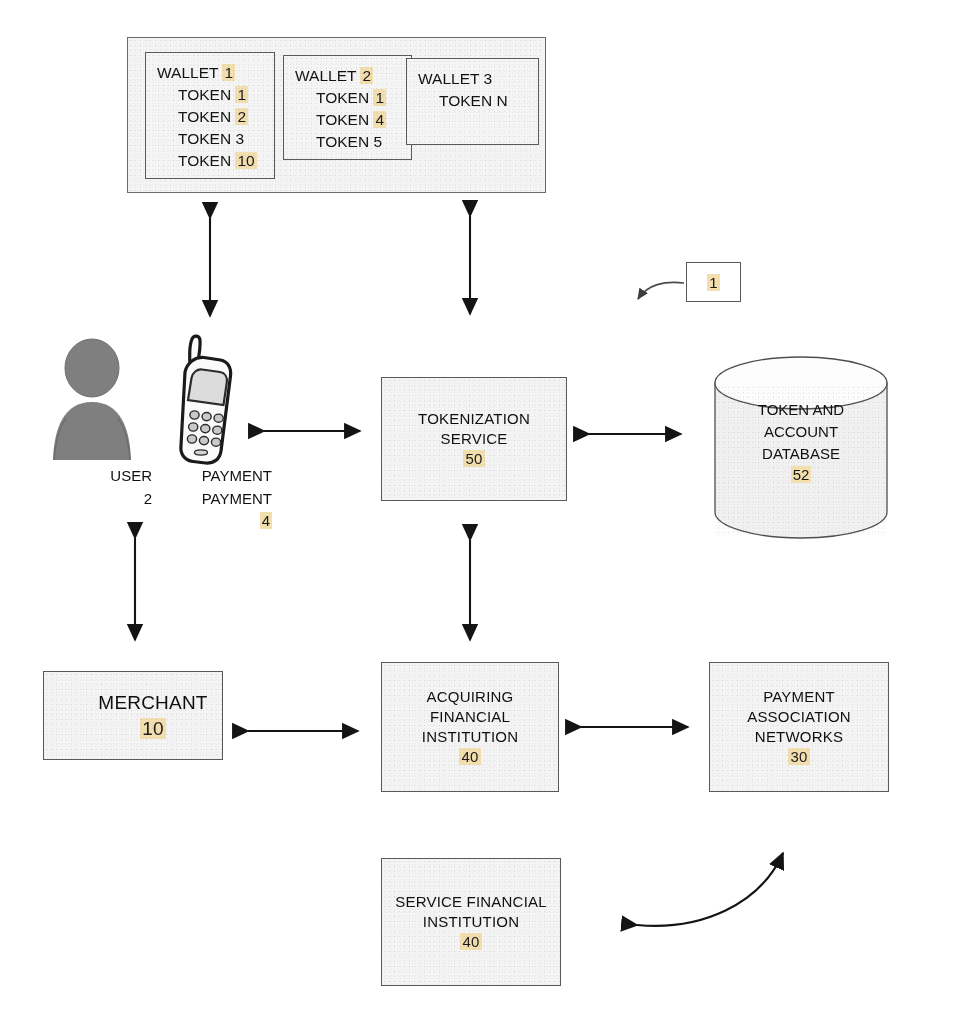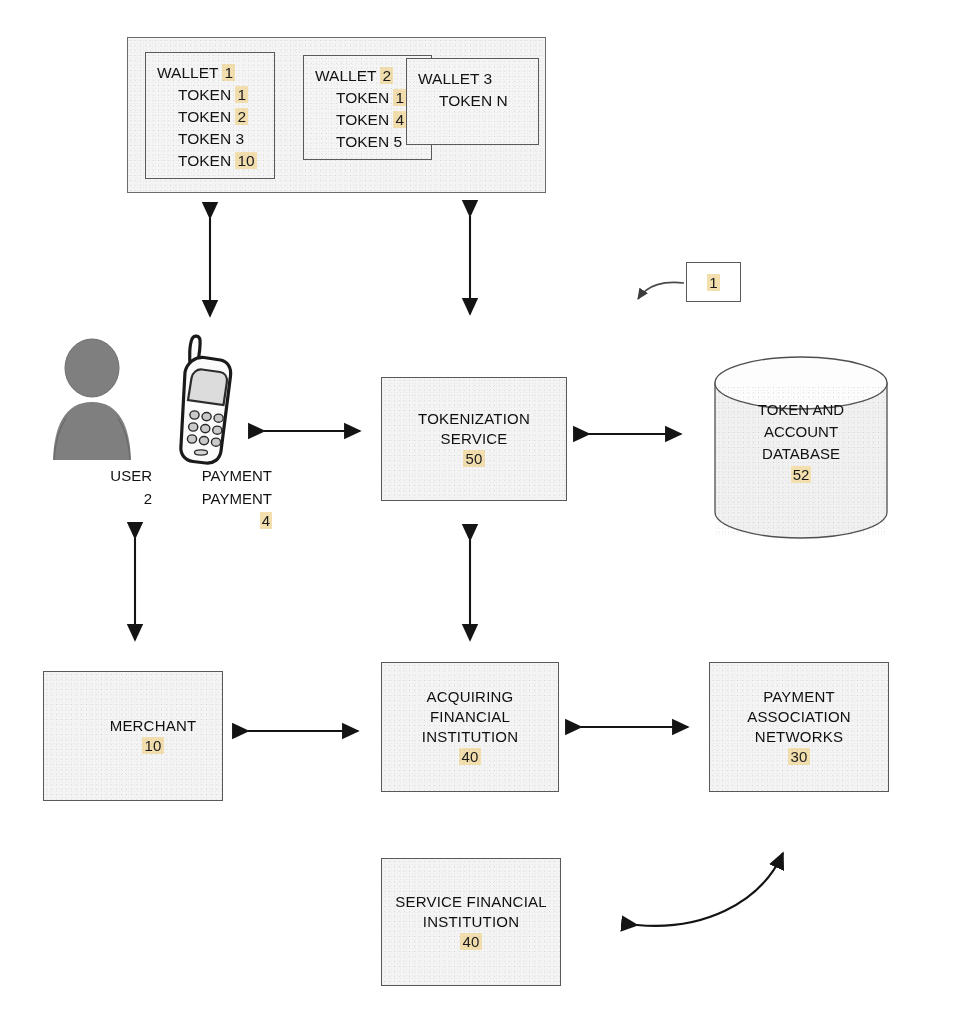--- a/index.html
+++ b/index.html
@@ -119,21 +119,21 @@
   <div class="wallet-outer speckle" style="left:127px; top:37px; width:419px; height:156px;"></div>
 
   <div class="wallet speckle" style="left:145px; top:52px; width:130px; height:127px;">
     <span class="wtitle"><span>WALLET</span> <span class="hl">1</span></span>
     <span class="witem"><span>TOKEN</span> <span class="hl">1</span></span>
     <span class="witem"><span>TOKEN</span> <span class="hl">2</span></span>
     <span class="witem"><span>TOKEN</span> <span>3</span></span>
     <span class="witem"><span>TOKEN</span> <span class="hl">10</span></span>
   </div>
 
-  <div class="wallet speckle" style="left:283px; top:55px; width:129px; height:105px;margin-left:20px;">
+  <div class="wallet speckle" style="left:283px; top:55px; width:129px; height:105px;">
     <span class="wtitle"><span>WALLET</span> <span class="hl">2</span></span>
     <span class="witem"><span>TOKEN</span> <span class="hl">1</span></span>
     <span class="witem"><span>TOKEN</span> <span class="hl">4</span></span>
     <span class="witem"><span>TOKEN</span> <span>5</span></span>
   </div>
 
   <div class="wallet speckle" style="left:406px; top:58px; width:133px; height:87px;">
     <span class="wtitle"><span>WALLET</span> <span>3</span></span>
     <span class="witem"><span>TOKEN</span> <span>N</span></span>
   </div>
@@ -194,21 +194,21 @@
     </svg>
     <div class="speckle" style="position:absolute; left:3px; top:30px; width:170px; height:150px; pointer-events:none;"></div>
     <div style="position:absolute; left:0; top:44px; width:176px; text-align:center; font-size:15px; line-height:1.45; color:#111;">
       <div>TOKEN AND</div>
       <div>ACCOUNT</div>
       <div>DATABASE</div>
       <div><span class="hl">52</span></div>
     </div>
   </div>
 
-  <div class="box speckle" style="left:43px; top:671px; width:180px; height:130px; font-size:15px;padding-left:40px;">
+  <div class="box speckle" style="left:43px; top:671px; width:180px; height:89px; font-size:19px;padding-left:40px;">
     <span class="ln">MERCHANT</span>
     <span class="ln"><span class="hl">10</span></span>
   </div>
 
   <div class="box speckle" style="left:381px; top:662px; width:178px; height:130px; font-size:15px;">
     <span class="ln">ACQUIRING</span>
     <span class="ln">FINANCIAL</span>
     <span class="ln">INSTITUTION</span>
     <span class="ln"><span class="hl">40</span></span>
   </div>

